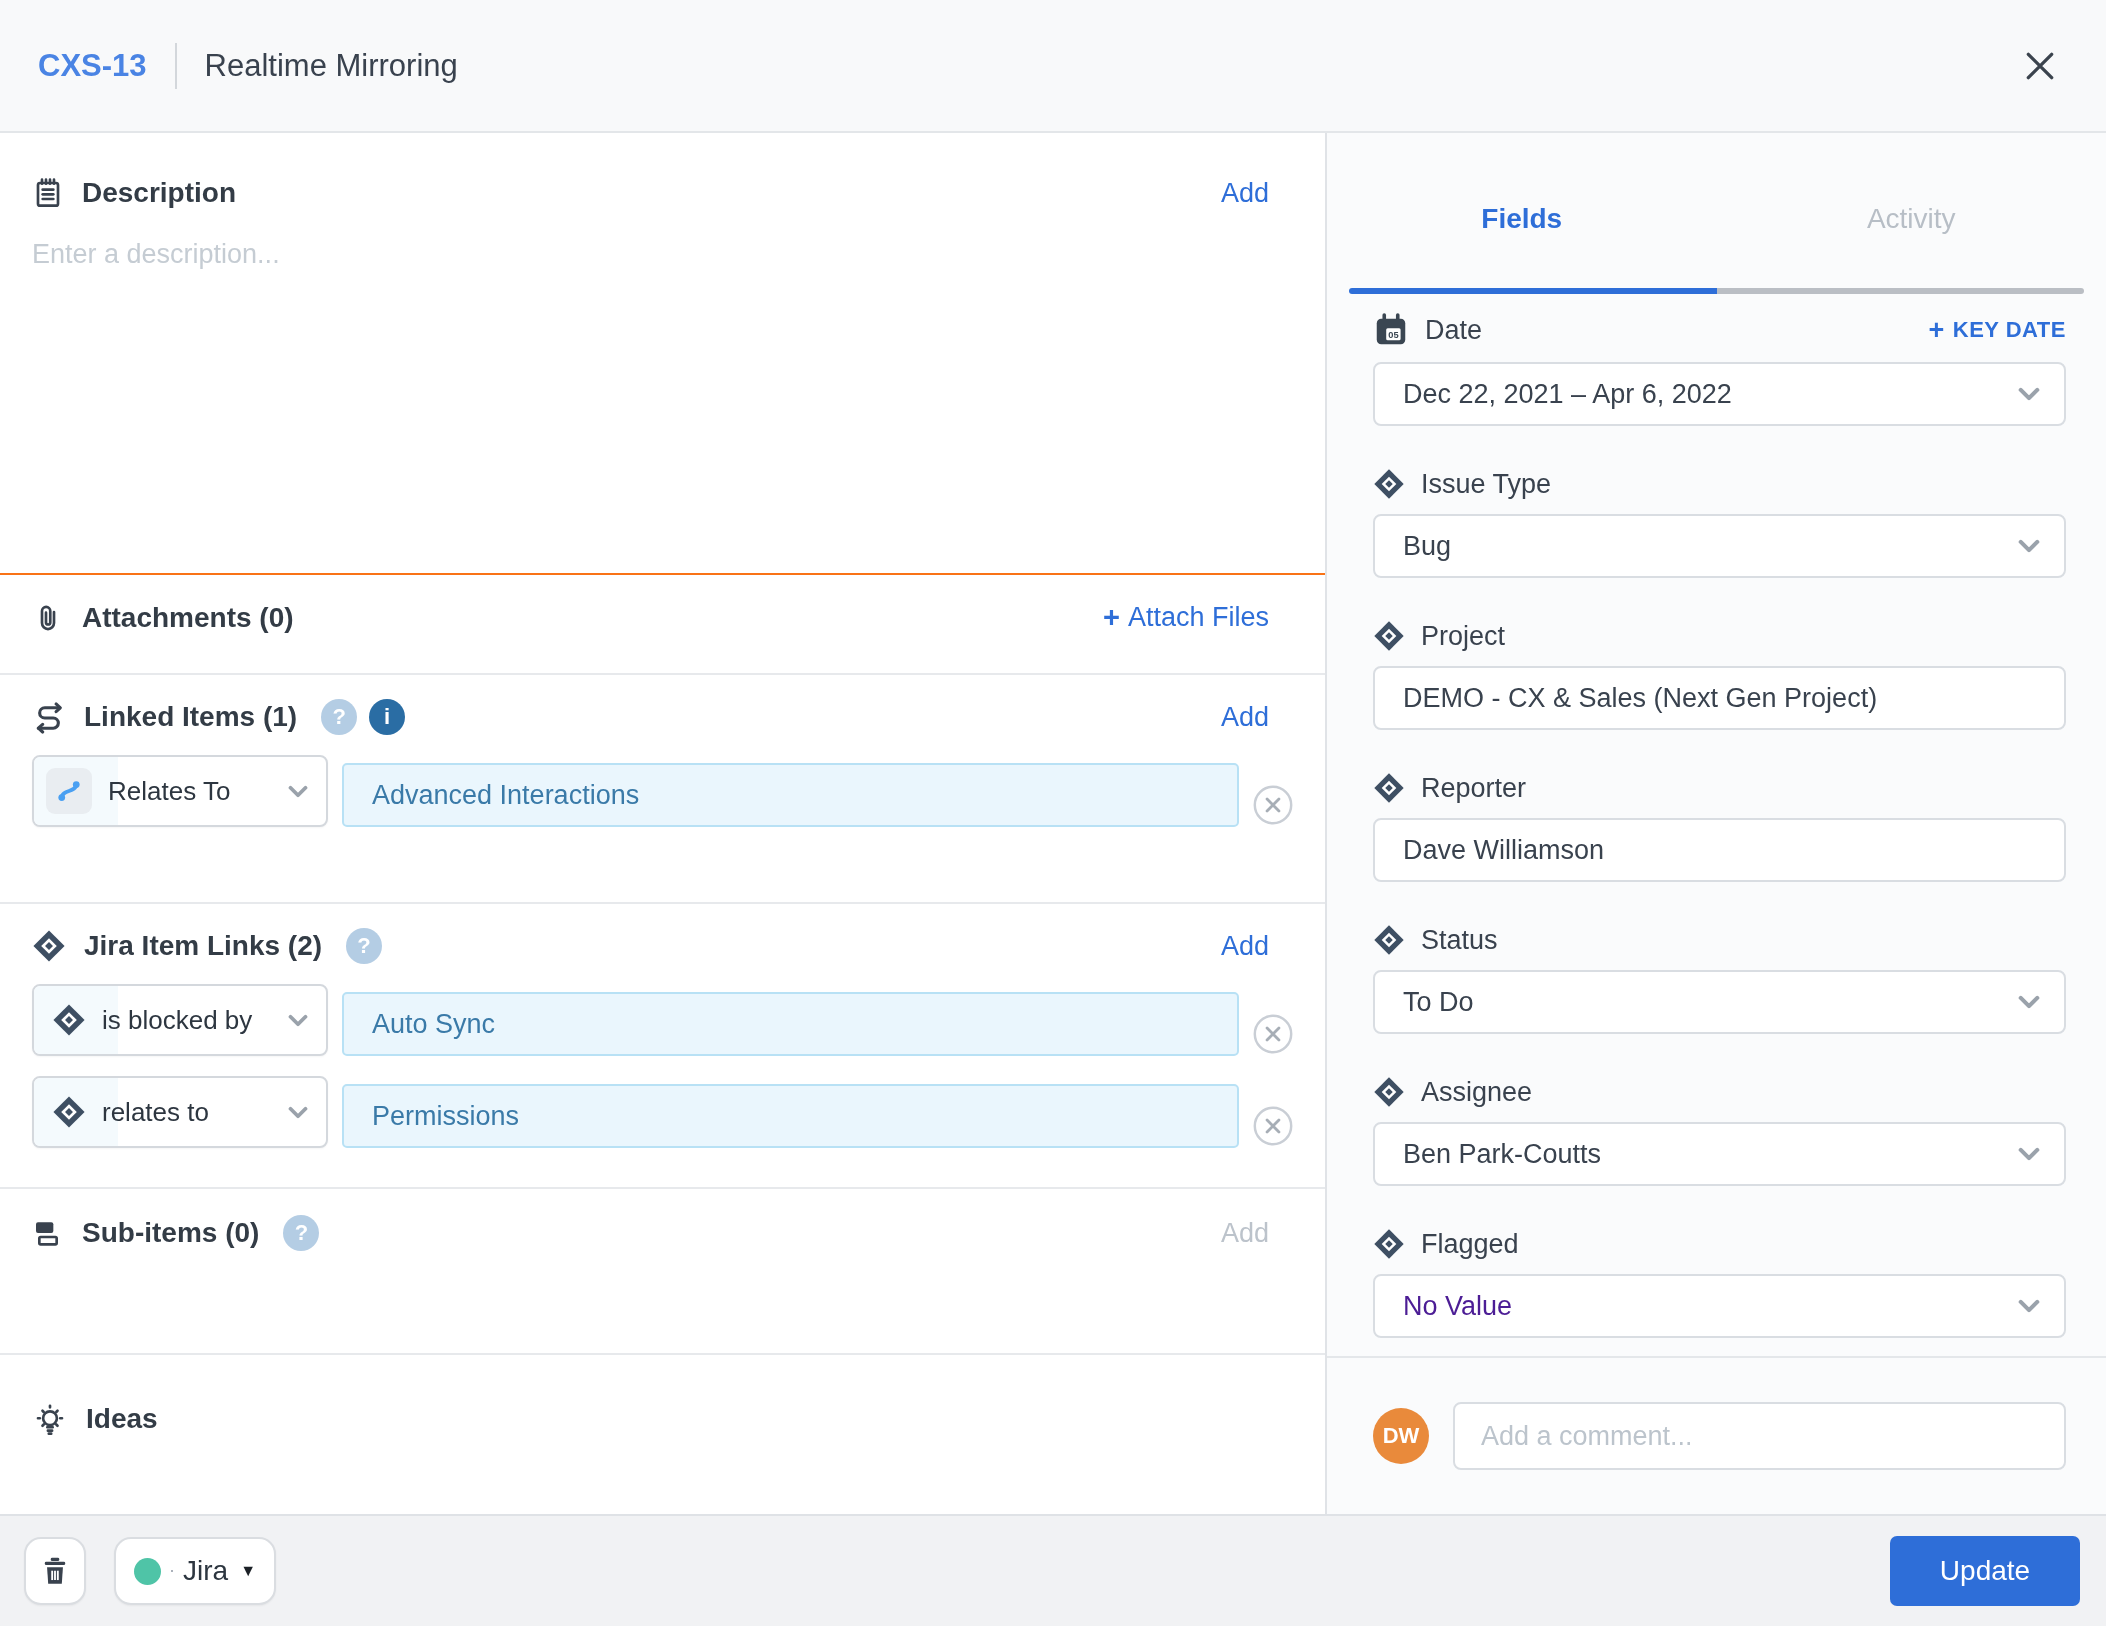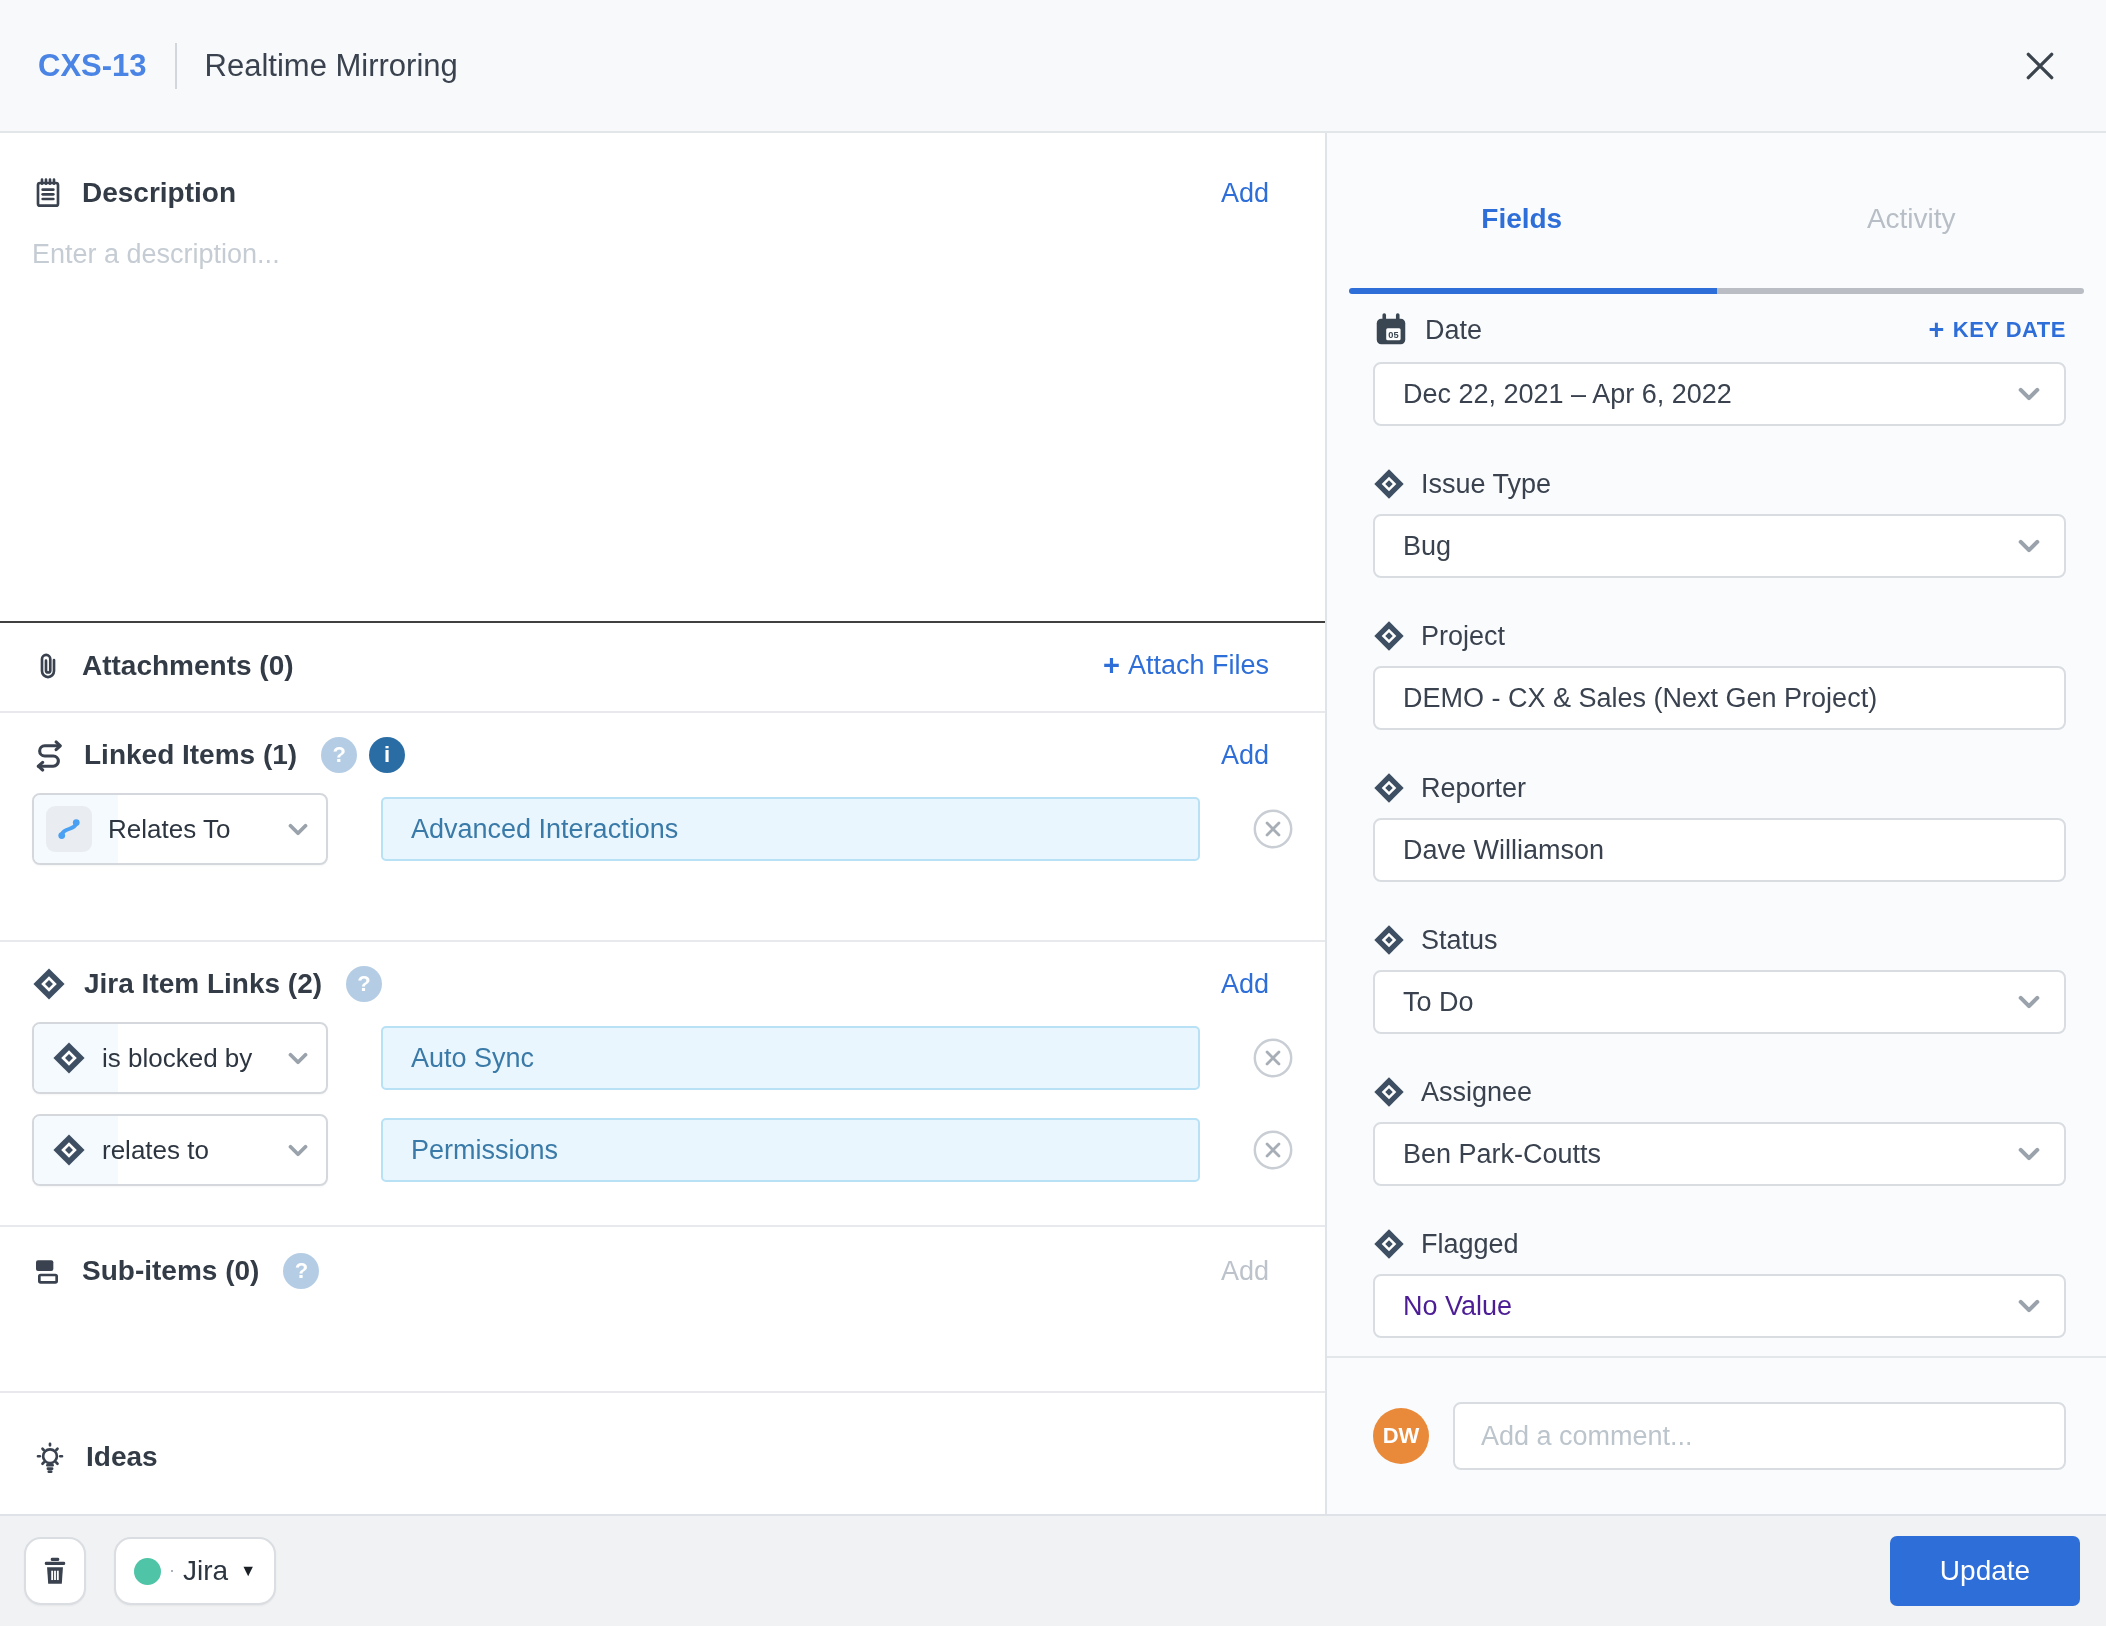--- a/index.html
+++ b/index.html
@@ -28,41 +28,41 @@
   .sec-title svg { flex:0 0 auto; }
   .link { margin-left:auto; color:#2e6ed8; font-size:27px; font-weight:500; cursor:pointer; text-decoration:none;
           display:flex; align-items:center; gap:8px; padding-right:26px; }
   .link .plus { font-weight:700; font-size:29px; }
   .link.disabled { color:#bcc3cb; cursor:default; }
 
   .sec-description { height:440px; }
   .sec-description .sec-head { margin-top:44px; }
   .desc-placeholder { margin-top:30px; font-size:27px; color:#c5ccd3; cursor:text; }
 
-  .sec-attachments { height:90px; border-top:2px solid #404040;margin-top:48px; }
+  .sec-attachments { height:100px; border-top:2px solid #f97316; }
   .sec-attachments .sec-head { margin-top:26px; }
 
   .sec-linked { height:229px; border-top:2px solid #e7e9ec; }
   .sec-linked .sec-head { margin-top:24px; }
 
   .sec-jira { height:285px; border-top:2px solid #e7e9ec; }
   .sec-jira .sec-head { margin-top:24px; }
 
   .sec-subitems { height:166px; border-top:2px solid #e7e9ec; }
   .sec-subitems .sec-head { margin-top:26px; }
 
   .sec-ideas { flex:1; border-top:2px solid #e7e9ec; }
   .sec-ideas .sec-head { margin-top:46px; }
 
   .badge { width:36px; height:36px; border-radius:50%; display:flex; align-items:center; justify-content:center;
            color:#fff; font-size:22px; font-weight:700; margin-left:4px; cursor:pointer; border:none; }
   .badge.help { background:#b4cde4; }
   .badge.info { background:#2a6da4; }
 
-  .item-row { display:flex; align-items:center; margin-top:20px;gap:39px; }
+  .item-row { display:flex; align-items:flex-end; margin-top:20px; }
   .rel-select { width:296px; height:72px; background:#fff; border:2px solid #d4d8dd; border-radius:8px;
                 display:flex; align-items:center; padding:0 18px 0 12px; cursor:pointer;
                 box-shadow:0 1px 2px rgba(0,0,0,0.04); position:relative; overflow:hidden; }
   .rel-select::before { content:""; position:absolute; left:0; top:0; bottom:0; width:84px; background:#f4fafd; }
   .rel-select > * { position:relative; }
   .rel-label { font-size:26px; color:#2d3640; margin-left:16px; white-space:nowrap; }
   .rel-select .chev { margin-left:auto; }
   .squiggle-bg { width:46px; height:46px; background:#e9edf1; border-radius:9px;
                  display:flex; align-items:center; justify-content:center; }
   .chip { flex:1; height:64px; margin-left:14px; background:#eaf6fd; border:2px solid #b8e1f5; border-radius:5px;

